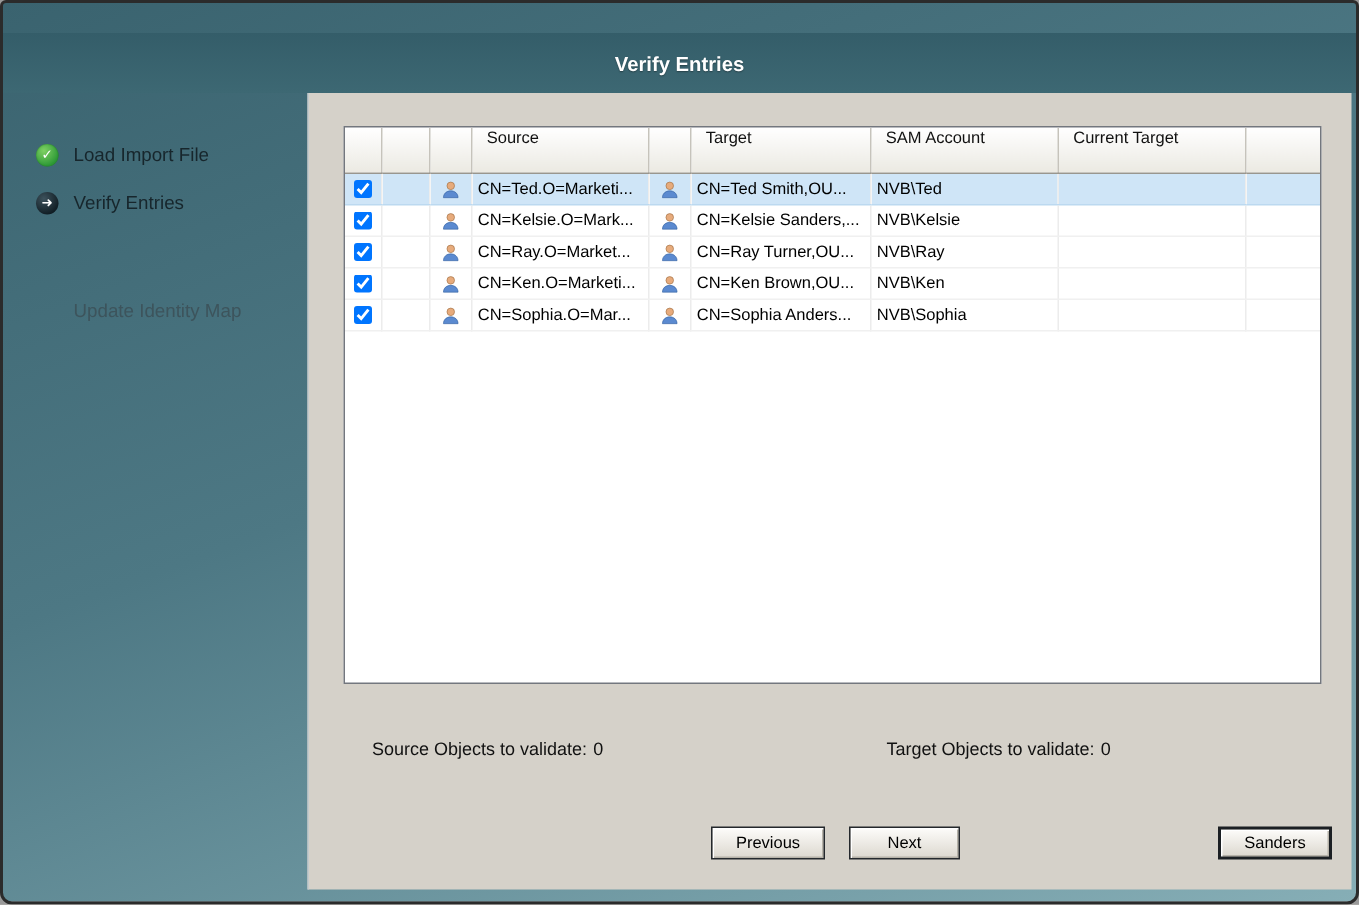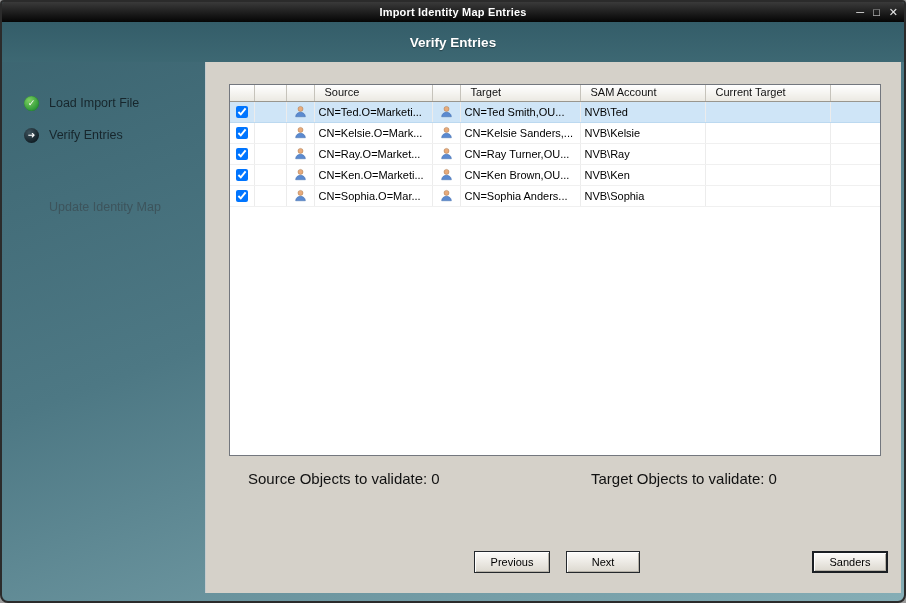--- a/index.html
+++ b/index.html
@@ -59,38 +59,38 @@
   
   .table-frame {
     position:absolute; left:23px; top:22px; width:652px; height:372px;
     background:#fff; border:1px solid #73777e; overflow:hidden;
   }
   table { border-collapse:collapse; width:100%; table-layout:fixed; }
   th {
     background: linear-gradient(#ffffff, #ebe9e2);
     border-right:1px solid #c6c3bb; border-bottom:1px solid #99968e;
     font-size:11px; font-weight:400; color:#111;
-    text-align:left; padding:1px 4px 2px 10px; height:16px;
+    text-align:left; padding:1px 4px 17px 10px; height:16px;
     white-space:nowrap; overflow:hidden; cursor:default;
   }
   th:last-child { border-right:none; }
   td {
     height:21px; font-size:11px; color:#000;
     border-right:1px solid #ececec; border-bottom:1px solid #f0f0f0;
     padding:0 4px; white-space:nowrap; overflow:hidden;
   }
   td:last-child { border-right:none; }
   tr.selected td { background:#cfe5f7; border-bottom-color:#bcd9f0; }
   .c-check { text-align:center; padding:0; }
   .c-check input { width:12px; height:12px; margin:0; vertical-align:middle; }
   .c-icon { text-align:center; padding:0; }
   .person svg { vertical-align:middle; }
   
   .status {
-    position:absolute; top:408px; font-size:15px; color:#111; cursor:default;
+    position:absolute; top:430px; font-size:12px; color:#111; cursor:default;
   }
   .status .v { margin-left:4px; }
   .status.src { left:42px; }
   .status.tgt { left:385px; }
   
   .btn {
     position:absolute; top:489px; height:22px;
     font-family:"Liberation Sans", sans-serif; font-size:11px; color:#000;
     background: linear-gradient(#fdfcfa, #dcd8cf);
     border:1px solid #24282c;
@@ -99,28 +99,20 @@
   }
   .btn-prev   { left:268px; width:76px; }
   .btn-next   { left:360px; width:74px; }
   .btn-cancel { left:606px; width:76px; border:2px solid #1b1f23; }
 </style>
 </head>
 <body>
 
 <div class="win">
 
-  <div class="titlebar">
-    <span class="title">Import Identity Map Entries</span>
-    <div class="tb-controls">
-      <span>─</span>
-      <span>□</span>
-      <span>✕</span>
-    </div>
-  </div>
 
   <div class="band">
     <span class="band-title">Verify Entries</span>
   </div>
 
   <div class="sidebar">
     <div class="step" style="top:31px;">
       <span class="step-ico done">✓</span>
       <span>Load Import File</span>
     </div>

